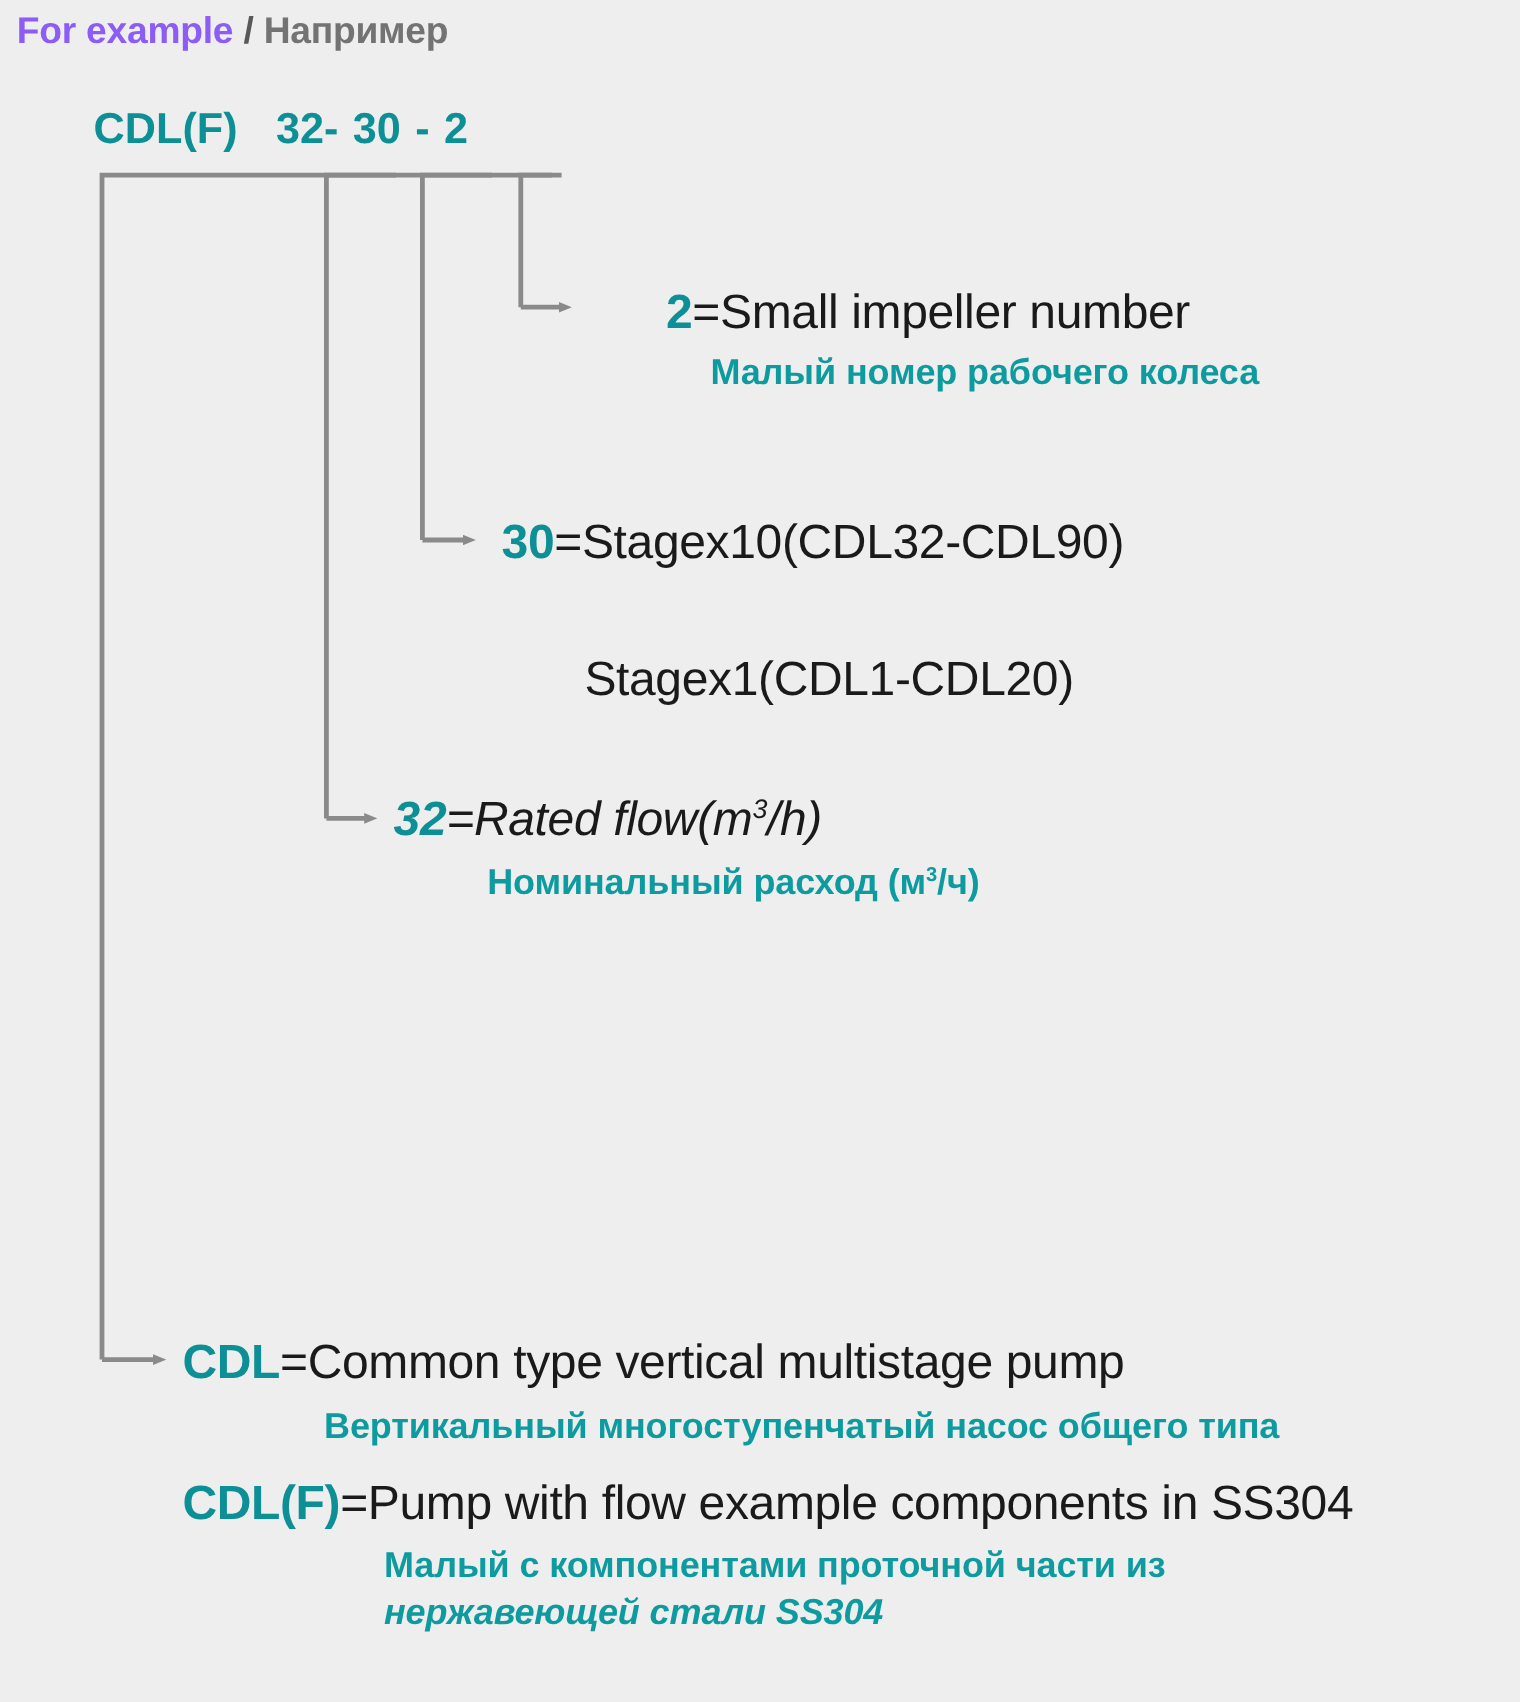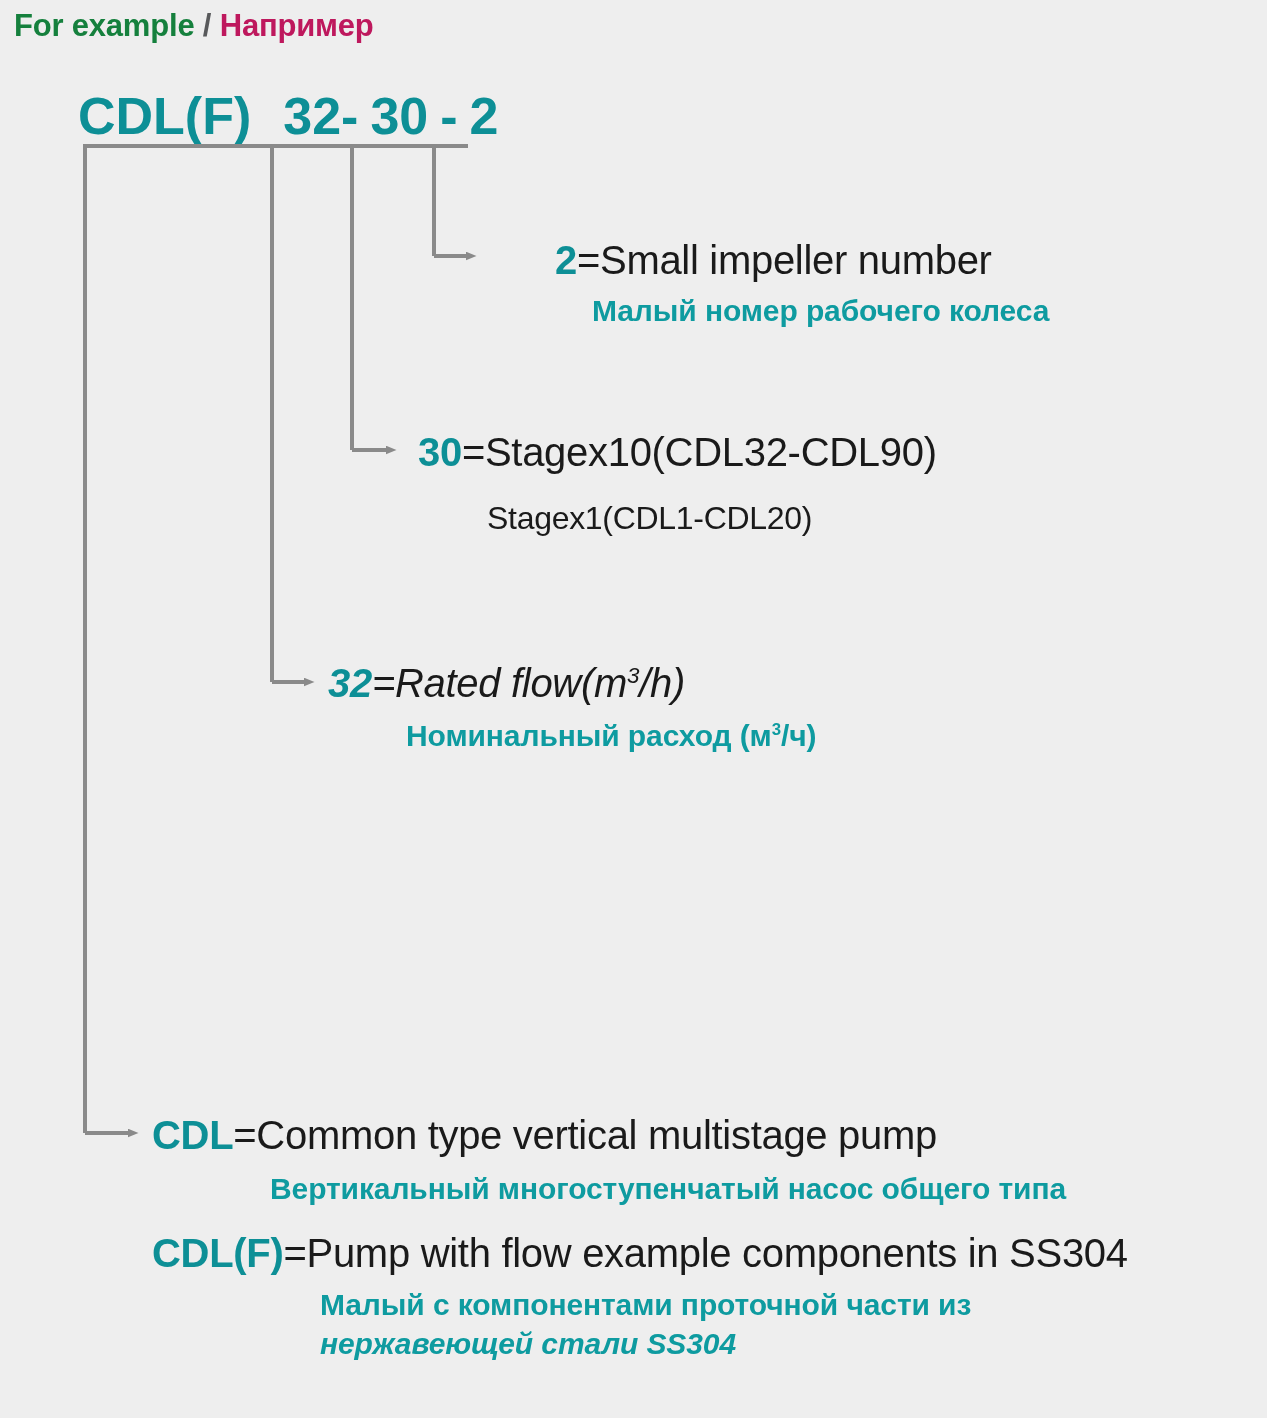--- a/index.html
+++ b/index.html
@@ -20,29 +20,29 @@
 
   
   #header {
     left: 14px;
     top: 8px;
     font-size: 31px;
     font-weight: bold;
     letter-spacing: -0.2px;
     white-space: nowrap;
   }
-  #header .en { color: #15803d; }
+  #header .en { color: #8b5cf6; }
   #header .slash { color: #58595b; }
-  #header .ru { color: #be185d; }
+  #header .ru { color: #737373; }
 
   
   #model-code {
     left: 78px;
     top: 86px;
-    font-size: 52px;
+    font-size: 36px;
     font-weight: bold;
     color: #0d8f96;
     letter-spacing: 0px;
     white-space: nowrap;
   }
   #model-code .seg { display: inline-block; }
   #model-code .sp1 { display: inline-block; width: 32px; }
   #model-code .sp2 { display: inline-block; width: 12px; }
 
   
@@ -77,21 +77,21 @@
     vertical-align: super;
     line-height: 0;
   }
 
   
   #def-impeller-en { left: 530px; top: 238px; margin-left: 25px; }
   #def-impeller-ru { left: 592px; top: 294px; }
 
   
   #def-stage-en   { left: 418px; top: 430px; }
-  #def-stage-en2  { left: 487px; top: 500px; font-size: 32px; color: #1a1a1a; white-space: nowrap; letter-spacing: -0.3px; }
+  #def-stage-en2  { left: 487px; top: 544px; font-size: 40px; color: #1a1a1a; white-space: nowrap; letter-spacing: -0.3px; }
 
   
   #def-flow-en { left: 328px; top: 661px; font-style: italic; }
   #def-flow-ru { left: 406px; top: 719px; }
 
   
   #def-cdl-en { left: 152px; top: 1113px; }
   #def-cdl-ru { left: 270px; top: 1172px; }
 
   

